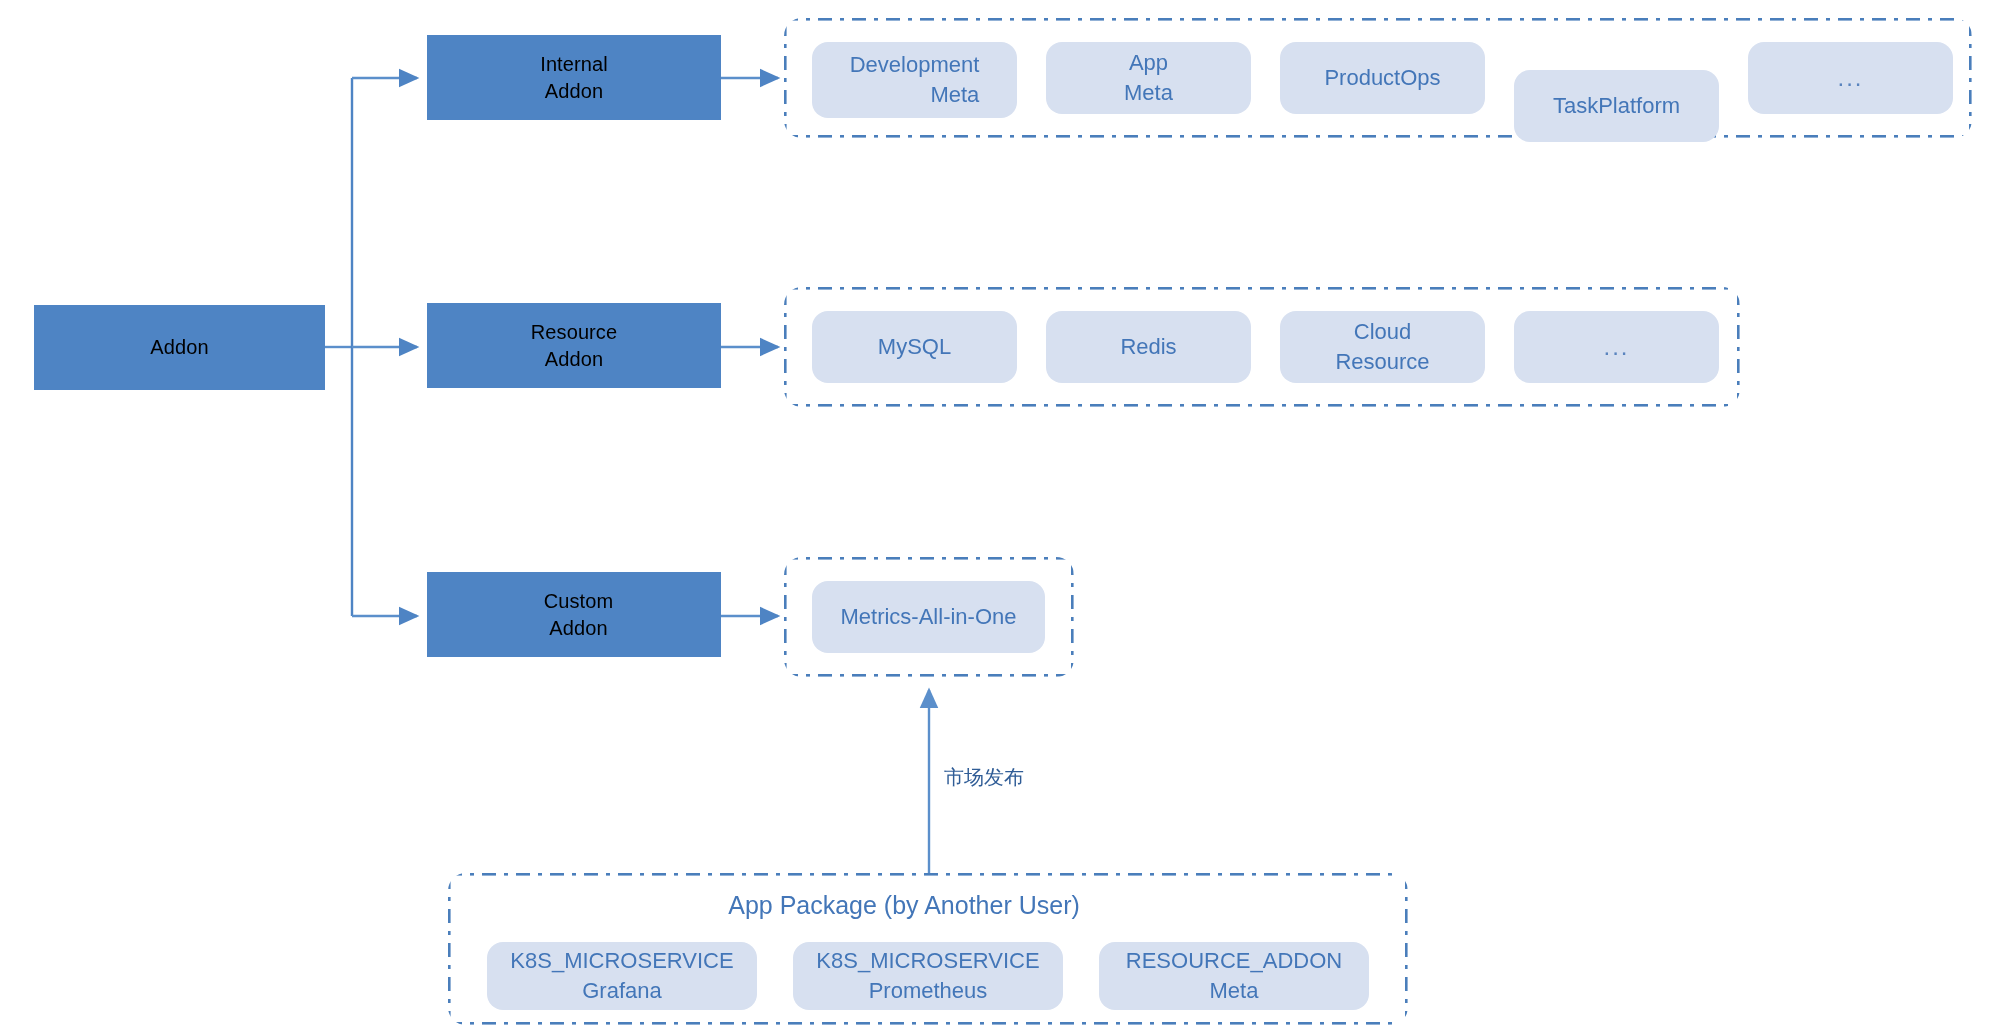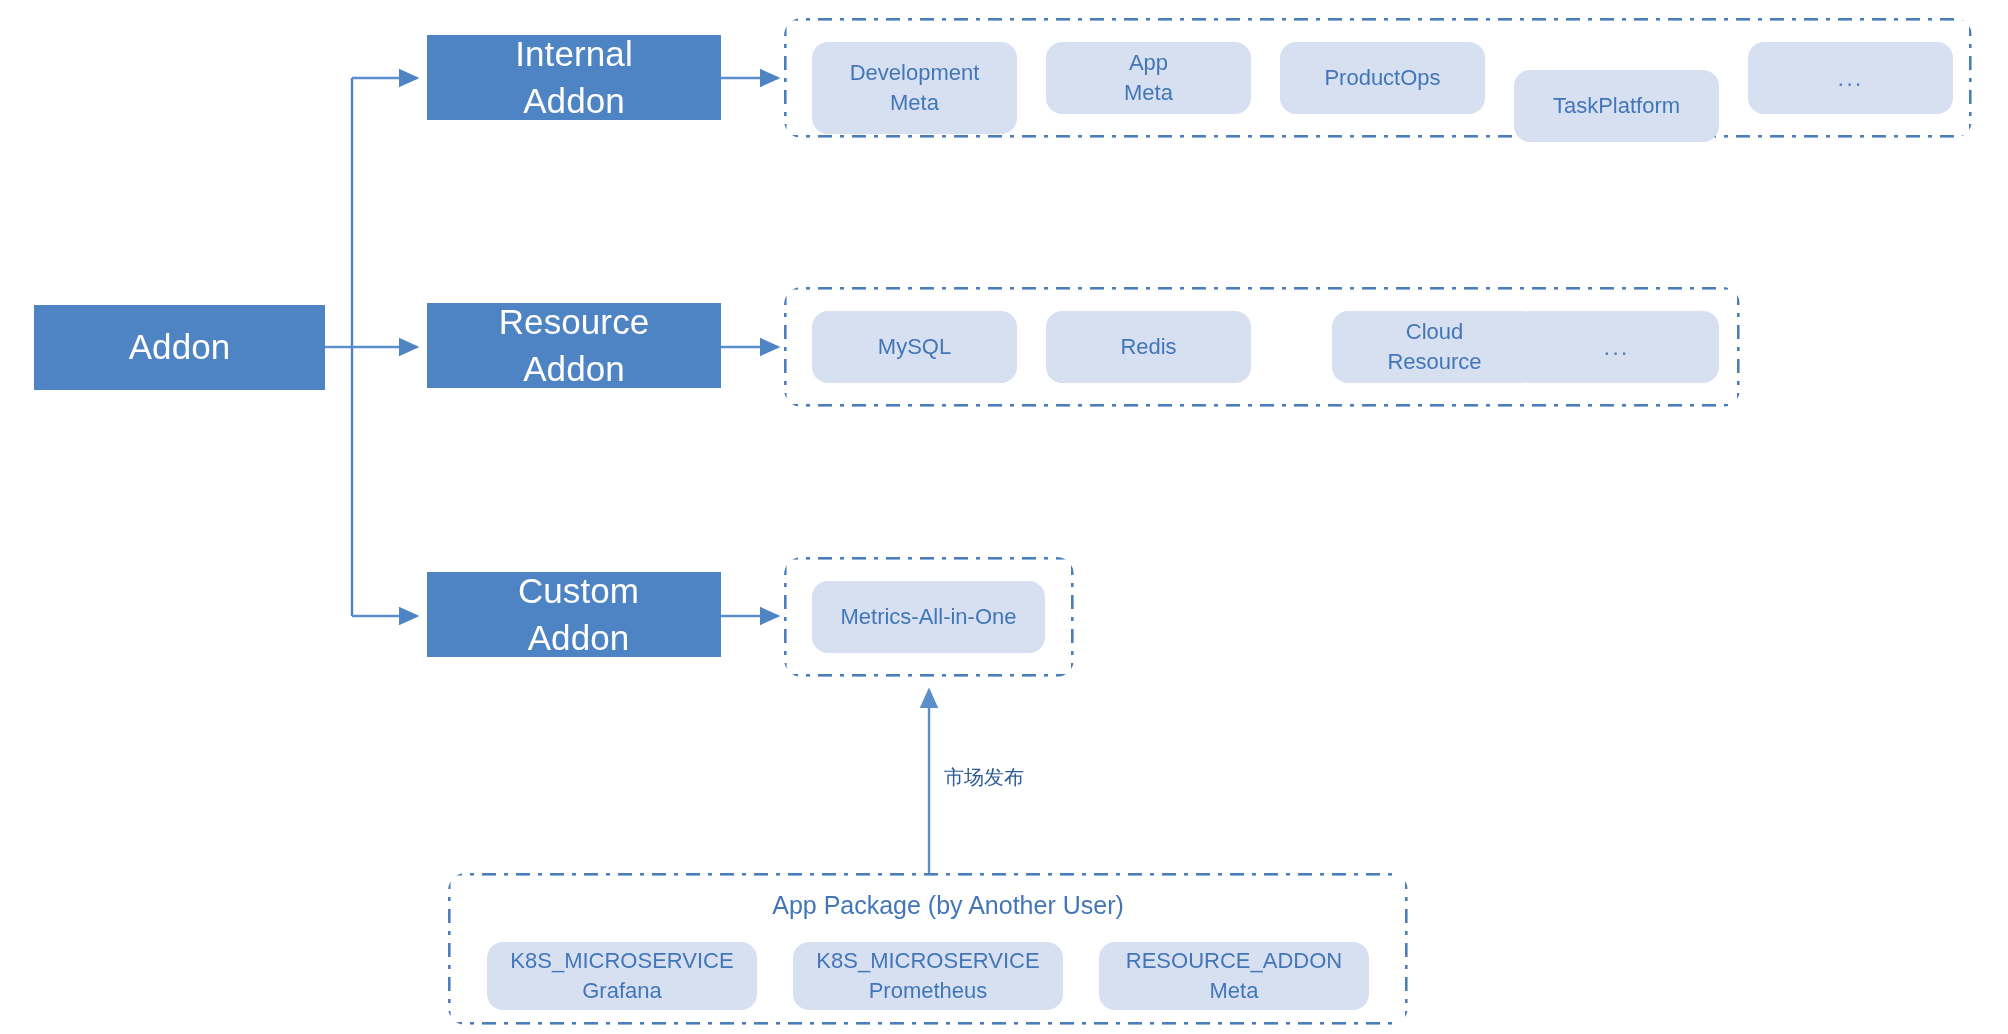--- a/index.html
+++ b/index.html
@@ -26,26 +26,26 @@
     top: 0;
     width: 2008px;
     height: 1034px;
     pointer-events: none;
   }
 
   
   .node-box {
     position: absolute;
     background: #4E84C4;
-    color: #ffffff;
+    color: #000000;
     display: flex;
     align-items: center;
     justify-content: center;
     text-align: center;
-    font-size: 35px;
+    font-size: 20px;
     line-height: 1.32;
     font-weight: 400;
     letter-spacing: 0.1px;
     box-sizing: border-box;
     white-space: pre-line;
   }
 
   
   .group-box {
     position: absolute;
@@ -164,45 +164,45 @@
 Addon</div>
 
   <div class="node-box" style="left:427px; top:303px; width:294px; height:85px;">Resource
 Addon</div>
 
   <div class="node-box" style="left:427px; top:572px; width:294px; height:85px;padding-left:9px;">Custom
 Addon</div>
 
   <div class="group-box dashdot" style="left:784px; top:18px; width:1188px; height:120px;"></div>
 
-  <div class="chip" style="left:812px; top:42px; width:205px; height:92px;">Development
+  <div class="chip" style="left:812px; top:42px; width:205px; height:76px;text-align:right;">Development
 Meta</div>
   <div class="chip" style="left:1046px; top:42px; width:205px; height:72px;text-align:center;">App
 Meta</div>
   <div class="chip" style="left:1280px; top:42px; width:205px; height:72px;">ProductOps</div>
   <div class="chip" style="left:1514px; top:42px; width:205px; height:72px;margin-top:28px;">TaskPlatform</div>
   <div class="chip ellipsis" style="left:1748px; top:42px; width:205px; height:72px;">...</div>
 
   <div class="group-box dashdot" style="left:784px; top:287px; width:956px; height:120px;"></div>
 
   <div class="chip" style="left:812px; top:311px; width:205px; height:72px;">MySQL</div>
   <div class="chip" style="left:1046px; top:311px; width:205px; height:72px;">Redis</div>
-  <div class="chip" style="left:1332px; top:311px; width:205px; height:72px;">Cloud
+  <div class="chip" style="left:1280px; top:311px; width:205px; height:72px;">Cloud
 Resource</div>
   <div class="chip ellipsis" style="left:1514px; top:311px; width:205px; height:72px;">...</div>
 
   <div class="group-box dashdot" style="left:784px; top:557px; width:290px; height:120px;"></div>
 
   <div class="chip" style="left:812px; top:581px; width:233px; height:72px;">Metrics-All-in-One</div>
 
   <div class="edge-label" style="left:944px; top:764px;">市场发布</div>
 
   <div class="group-box dashdot" style="left:448px; top:873px; width:960px; height:152px;"></div>
 
-  <div class="group-title" style="left:468px; top:891px; width:960px;">App Package (by Another User)</div>
+  <div class="group-title" style="left:424px; top:891px; width:960px;">App Package (by Another User)</div>
 
   <div class="chip" style="left:487px; top:942px; width:270px; height:68px;">K8S_MICROSERVICE
 Grafana</div>
   <div class="chip" style="left:793px; top:942px; width:270px; height:68px;">K8S_MICROSERVICE
 Prometheus</div>
   <div class="chip" style="left:1099px; top:942px; width:270px; height:68px;">RESOURCE_ADDON
 Meta</div>
 
 </div>
 

